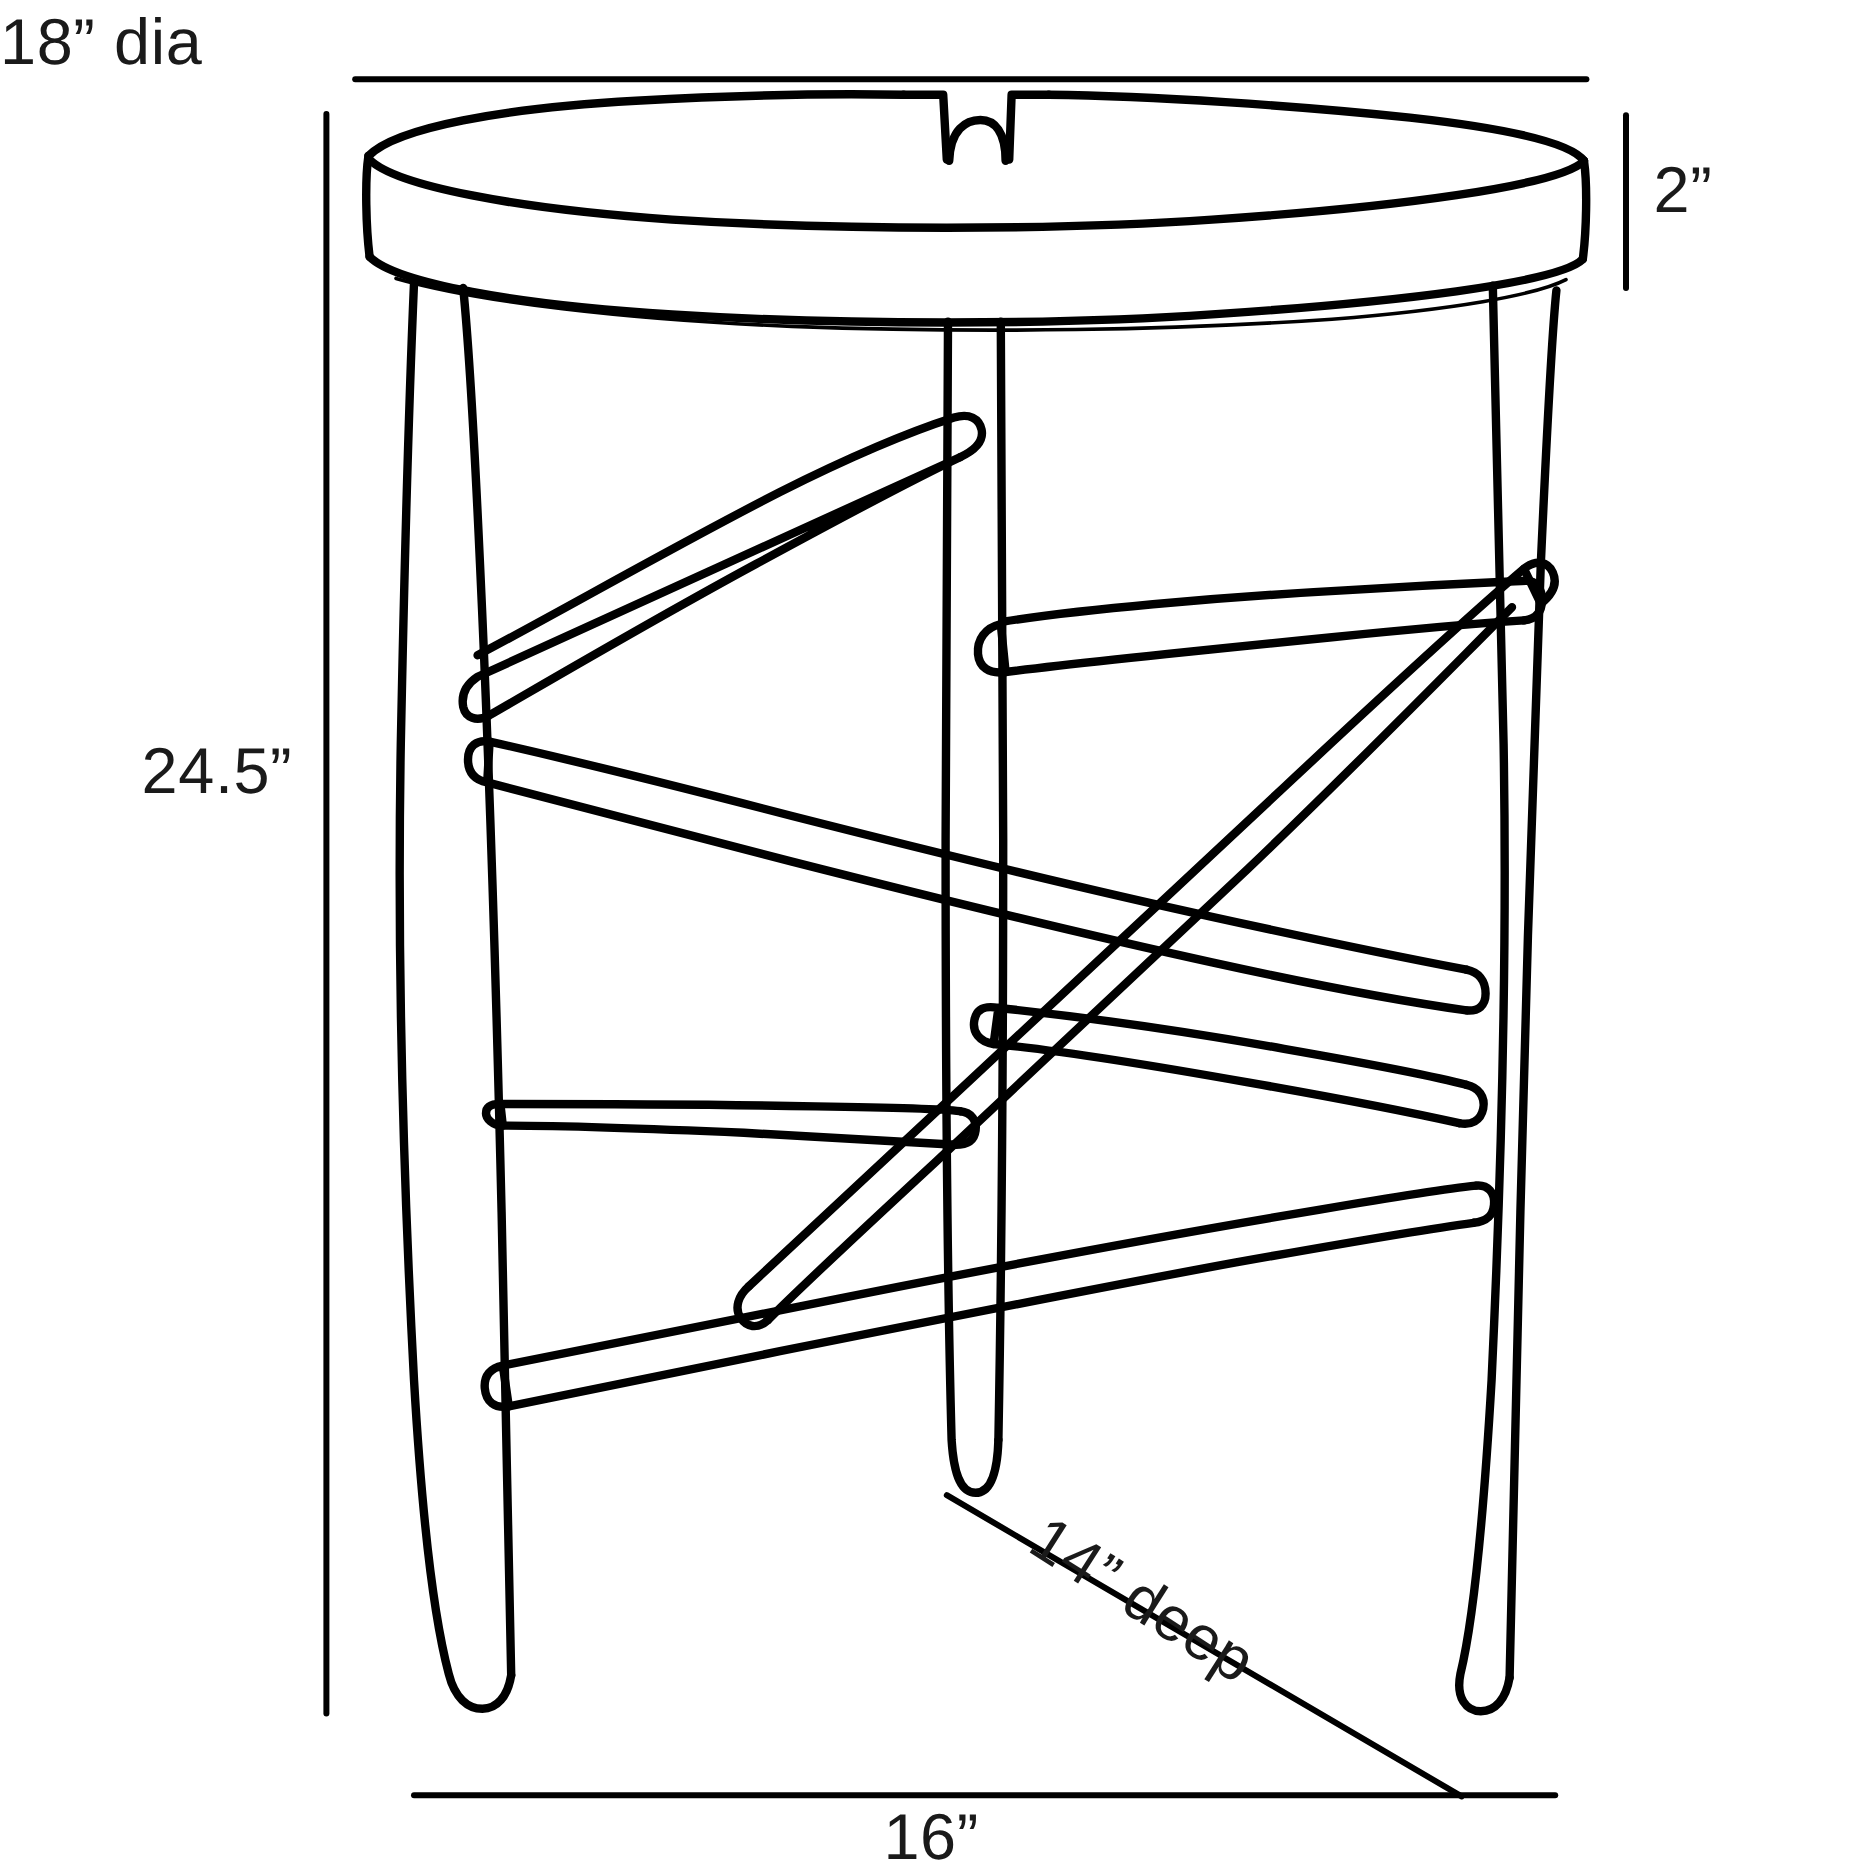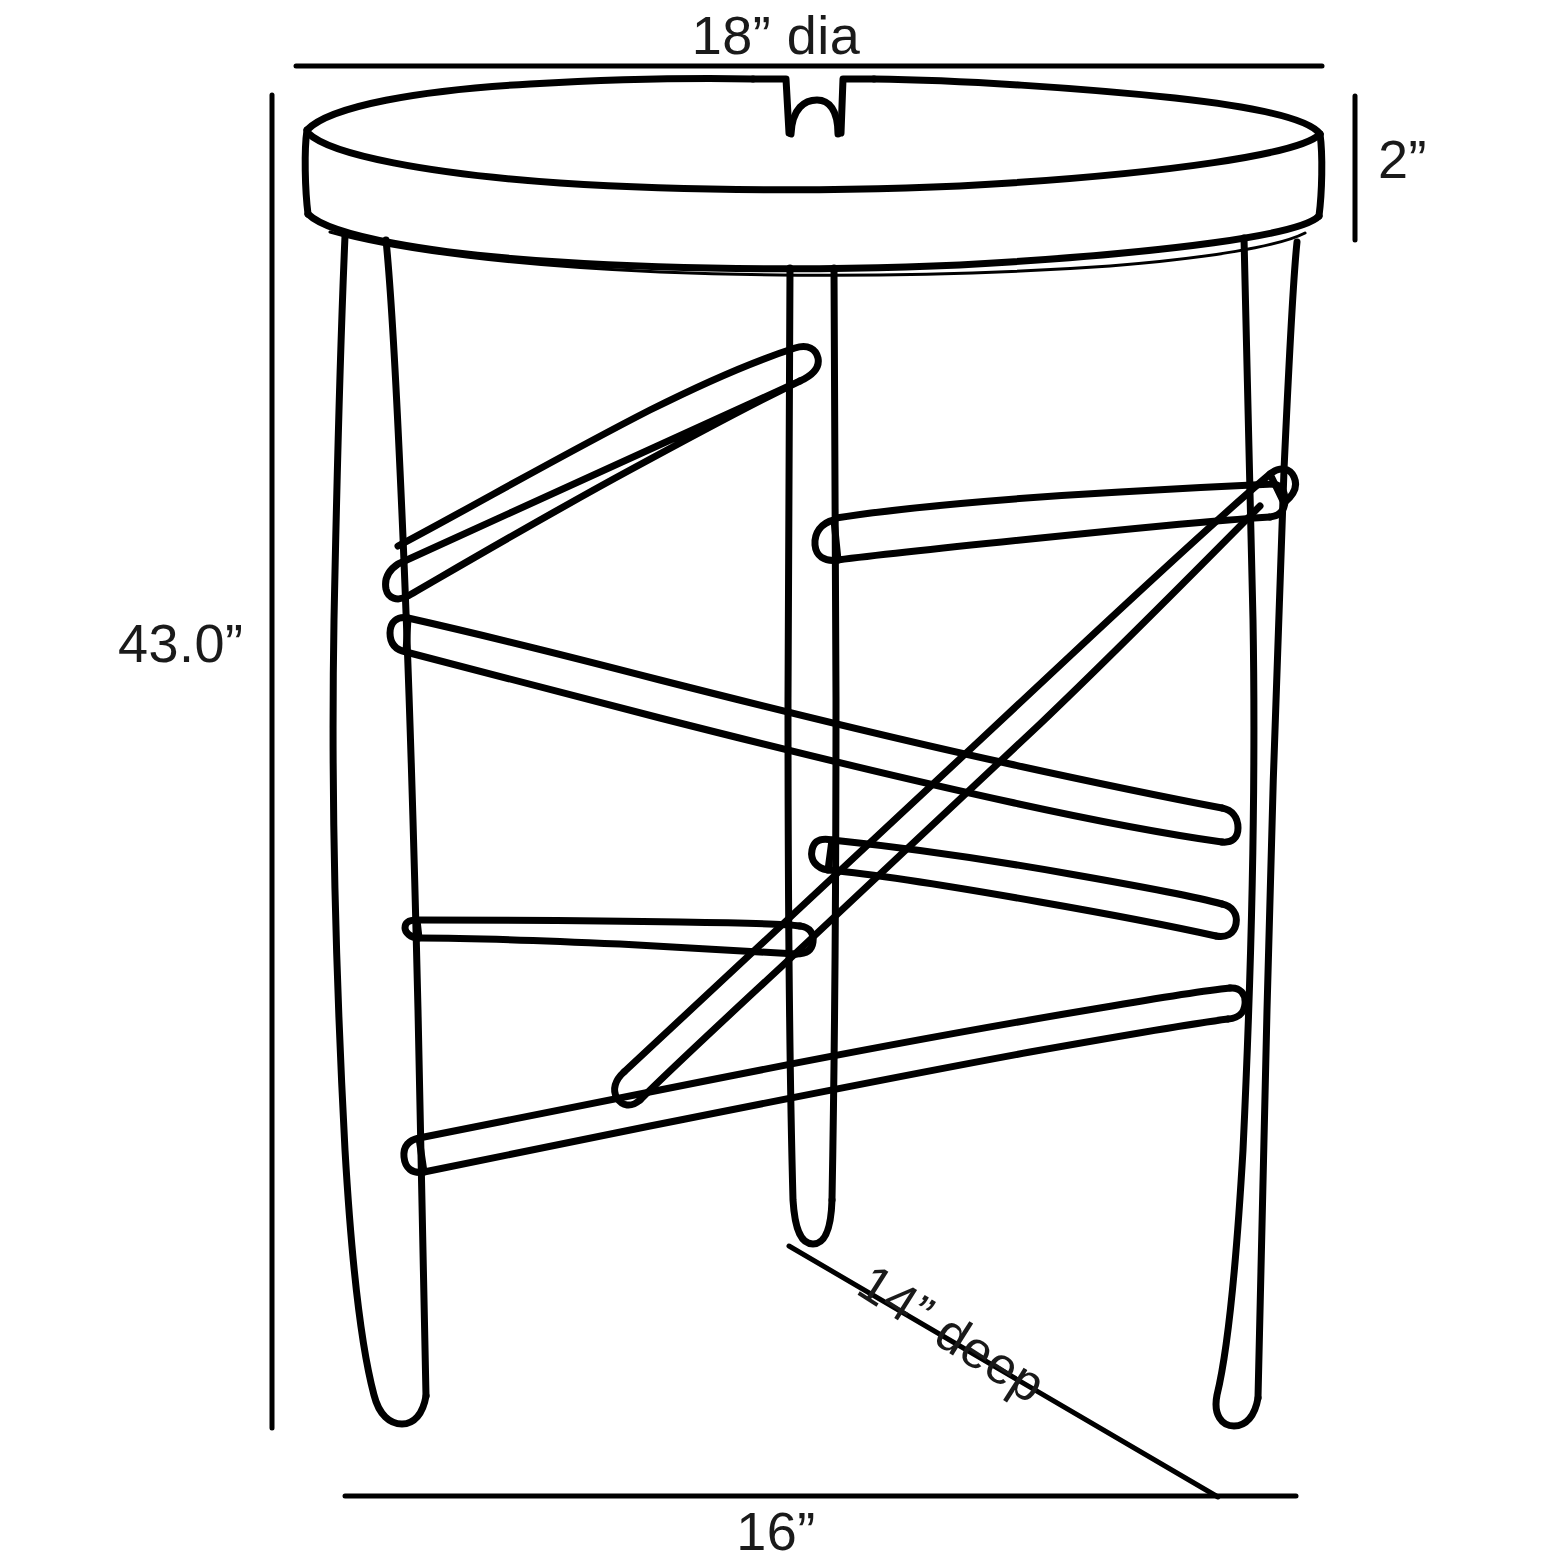--- a/index.html
+++ b/index.html
@@ -33,21 +33,21 @@
     font-family: "Liberation Sans", sans-serif;
     font-weight: 300;
     color: #1a1a1a;
     white-space: nowrap;
     letter-spacing: 0.5px;
   }
   #label-dia {
     left: 0;
     top: 4px;
     width: 1552px;
-    text-align: center;
+    text-align: left;
     font-size: 54px;
   }
   #label-thickness {
     left: 1378px;
     top: 128px;
     font-size: 54px;
   }
   #label-height {
     left: 118px;
     top: 612px;
@@ -250,19 +250,19 @@
         </g>
 
       </g>
     </g>
   </svg>
 
   <div class="dim-label" id="label-dia">18” dia</div>
 
   <div class="dim-label" id="label-thickness">2”</div>
 
-  <div class="dim-label" id="label-height">43.0”</div>
+  <div class="dim-label" id="label-height">24.5”</div>
 
   <div class="dim-label" id="label-width">16”</div>
 
   <div class="dim-label" id="label-depth">14” deep</div>
 
 </div>
 
 </body></html>

